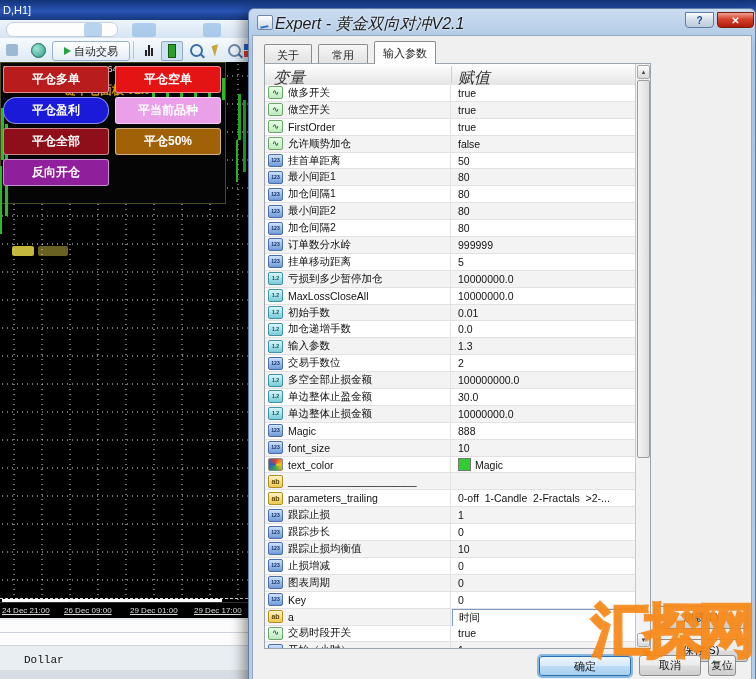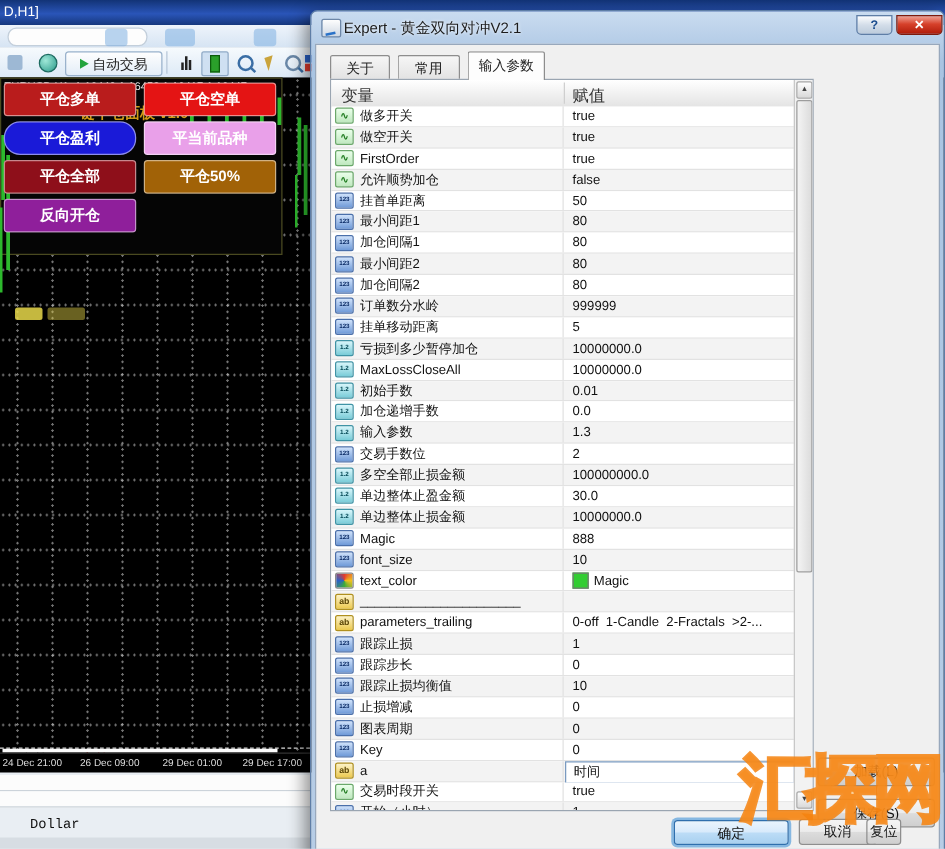--- a/index.html
+++ b/index.html
@@ -36,45 +36,45 @@
   .close-panel{left:10px;top:38px;width:224px;height:140px;background:#050505;border:1px solid #4a4a20;}
   .panel-grid{position:absolute;left:3px;top:4px;width:218px;display:grid;grid-template-columns:106px 106px;grid-column-gap:6px;grid-row-gap:4px;}
   .pbtn{height:25px;border-radius:3px;color:#fff;font-size:12px;font-weight:bold;display:flex;align-items:center;justify-content:center;border:1px solid rgba(255,255,255,.5);}
   .counter-strip{position:absolute;left:2px;bottom:2px;width:220px;height:17px;background:#fbfbfb;display:flex;align-items:center;font-size:11px;font-weight:bold;gap:14px;padding-left:14px;box-sizing:border-box;}
   .cnt-long{color:#444;}
   .cnt-short{color:#e01414;}
   .ynote{background:#e8d84a;opacity:.85;border-radius:2px;}
   .candle{position:absolute;background:#2db82d;}
   .dash-line{left:0;top:536px;width:248px;border-top:1px dashed rgba(255,255,255,.85);}
   .time-axis{left:0;top:540px;width:248px;height:16px;background:#000;border-top:1px solid #333;}
-  .time-axis span{position:absolute;top:3px;color:#ddd;font-size:8px;white-space:nowrap;}
+  .time-axis span{position:absolute;top:3px;color:#ddd;font-size:8px;white-space:nowrap;text-decoration:underline;}
 
   
   .terminal{left:0;top:618px;width:248px;height:61px;background:#e9eef3;}
   .trow{position:absolute;left:0;width:248px;height:12px;background:#fcfcfc;border-bottom:1px solid #ccd3da;}
   .status-dollar{position:absolute;left:24px;top:36px;font-family:"Liberation Mono",monospace;font-size:11px;color:#111;}
   .tbottom{position:absolute;left:0;top:52px;width:248px;height:9px;background:#d7dde3;}
 
   
   .dialog{left:248px;top:8px;width:508px;height:680px;border-radius:6px 6px 0 0;
     background:linear-gradient(#cadcf0,#a9c4e2 40px,#b7cde6);border:1px solid #5f7ea6;box-sizing:border-box;box-shadow:-4px 4px 14px rgba(0,0,0,.45);}
-  .dlg-title{position:absolute;left:26px;top:5px;font-size:12px;color:#1c1c1c;text-shadow:0 0 3px #fff;}
+  .dlg-title{position:absolute;left:26px;top:5px;font-size:16px;color:#1c1c1c;text-shadow:0 0 3px #fff;font-style:italic;}
   .dlg-icon{position:absolute;left:8px;top:6px;width:14px;height:13px;background:linear-gradient(#fdfdfd,#cfd8e4);border:1px solid #6d87a8;border-radius:2px;}
   .dlg-icon:after{content:"";position:absolute;left:2px;top:6px;width:8px;height:4px;border-bottom:2px solid #2a72c8;transform:rotate(-12deg);}
   .winbtn{position:absolute;top:3px;height:16px;border-radius:0 0 4px 4px;display:flex;align-items:center;justify-content:center;font-size:10px;font-weight:bold;box-sizing:border-box;}
   .helpbtn{left:436px;width:29px;background:linear-gradient(#fcfdfe,#d3dde9 50%,#bccbdb);border:1px solid #5f7ea6;color:#1b4d8e;}
   .closebtn{left:468px;width:37px;background:linear-gradient(#f0a092,#d6412b 45%,#b01c0a);border:1px solid #7c1a0c;color:#fff;}
   .dlg-body{position:absolute;left:3px;top:26px;width:500px;height:652px;background:#f0f0f0;border:1px solid #98a8bc;box-sizing:border-box;}
 
   .tab{position:absolute;height:20px;line-height:20px;text-align:center;font-size:11px;color:#222;
     background:linear-gradient(#f6f6f6,#e2e2e2);border:1px solid #8d8d8d;border-bottom:none;border-radius:2px 2px 0 0;box-sizing:border-box;}
   .tab.sel{background:#fdfdfd;height:23px;line-height:22px;z-index:3;}
 
   .ptable{position:absolute;left:11px;top:27px;width:387px;height:586px;background:#fff;border:1px solid #9aa5b1;box-sizing:border-box;overflow:hidden;}
-  .phead{position:absolute;left:0;top:0;width:371px;height:21px;background:linear-gradient(#ffffff,#e4e4e4);border-bottom:1px solid #c2c2c2;font-size:13px;color:#333;}
+  .phead{position:absolute;left:0;top:0;width:371px;height:21px;background:linear-gradient(#ffffff,#e4e4e4);border-bottom:1px solid #c2c2c2;font-size:16px;color:#333;font-style:italic;}
   .phead .h1{position:absolute;left:8px;top:4px;}
   .phead .h2{position:absolute;left:193px;top:4px;}
   .phead .hsep{position:absolute;left:186px;top:2px;width:1px;height:17px;background:#cfcfcf;}
   .prows{position:absolute;left:0;top:21px;width:371px;}
   .prow{position:relative;height:16.9px;background:#fff;border-bottom:1px solid #e2e2e2;font-size:10.5px;box-sizing:border-box;}
   .prow.alt{background:#f3f3f3;}
   .pname{position:absolute;left:0;top:0;width:186px;height:100%;display:flex;align-items:center;gap:5px;padding-left:3px;box-sizing:border-box;border-right:1px solid #e2e2e2;overflow:hidden;}
   .plabel{white-space:pre;color:#111;}
   .pval{position:absolute;left:187px;top:0;right:0;height:100%;display:flex;align-items:center;padding-left:6px;white-space:pre;color:#111;overflow:hidden;gap:4px;}
   .prow.editing .pval{background:#fff;border:1px solid #7a9ac0;}
@@ -462,18 +462,18 @@
           <div class="sb-arrow" style="top:1px;">▲</div>
           <div class="sb-thumb"></div>
           <div class="sb-arrow" style="bottom:1px;">▼</div>
         </div>
       </div>
 
       <div class="dbtn" style="left:401px;top:570px;width:94px;height:23px;">加载(L)</div>
       <div class="dbtn" style="left:401px;top:603px;width:94px;height:23px;">保存(S)</div>
       <div class="dbtn focused" style="left:286px;top:620px;width:92px;height:20px;">确定</div>
       <div class="dbtn" style="left:386px;top:619px;width:62px;height:21px;">取消</div>
-      <div class="dbtn" style="left:440px;top:619px;width:28px;height:21px;text-align:center;">复位</div>
+      <div class="dbtn" style="left:455px;top:619px;width:28px;height:21px;text-align:center;">复位</div>
     </div>
   </div>
 
   <div class="abs watermark">汇探网</div>
 </div>
 
 </body></html>

